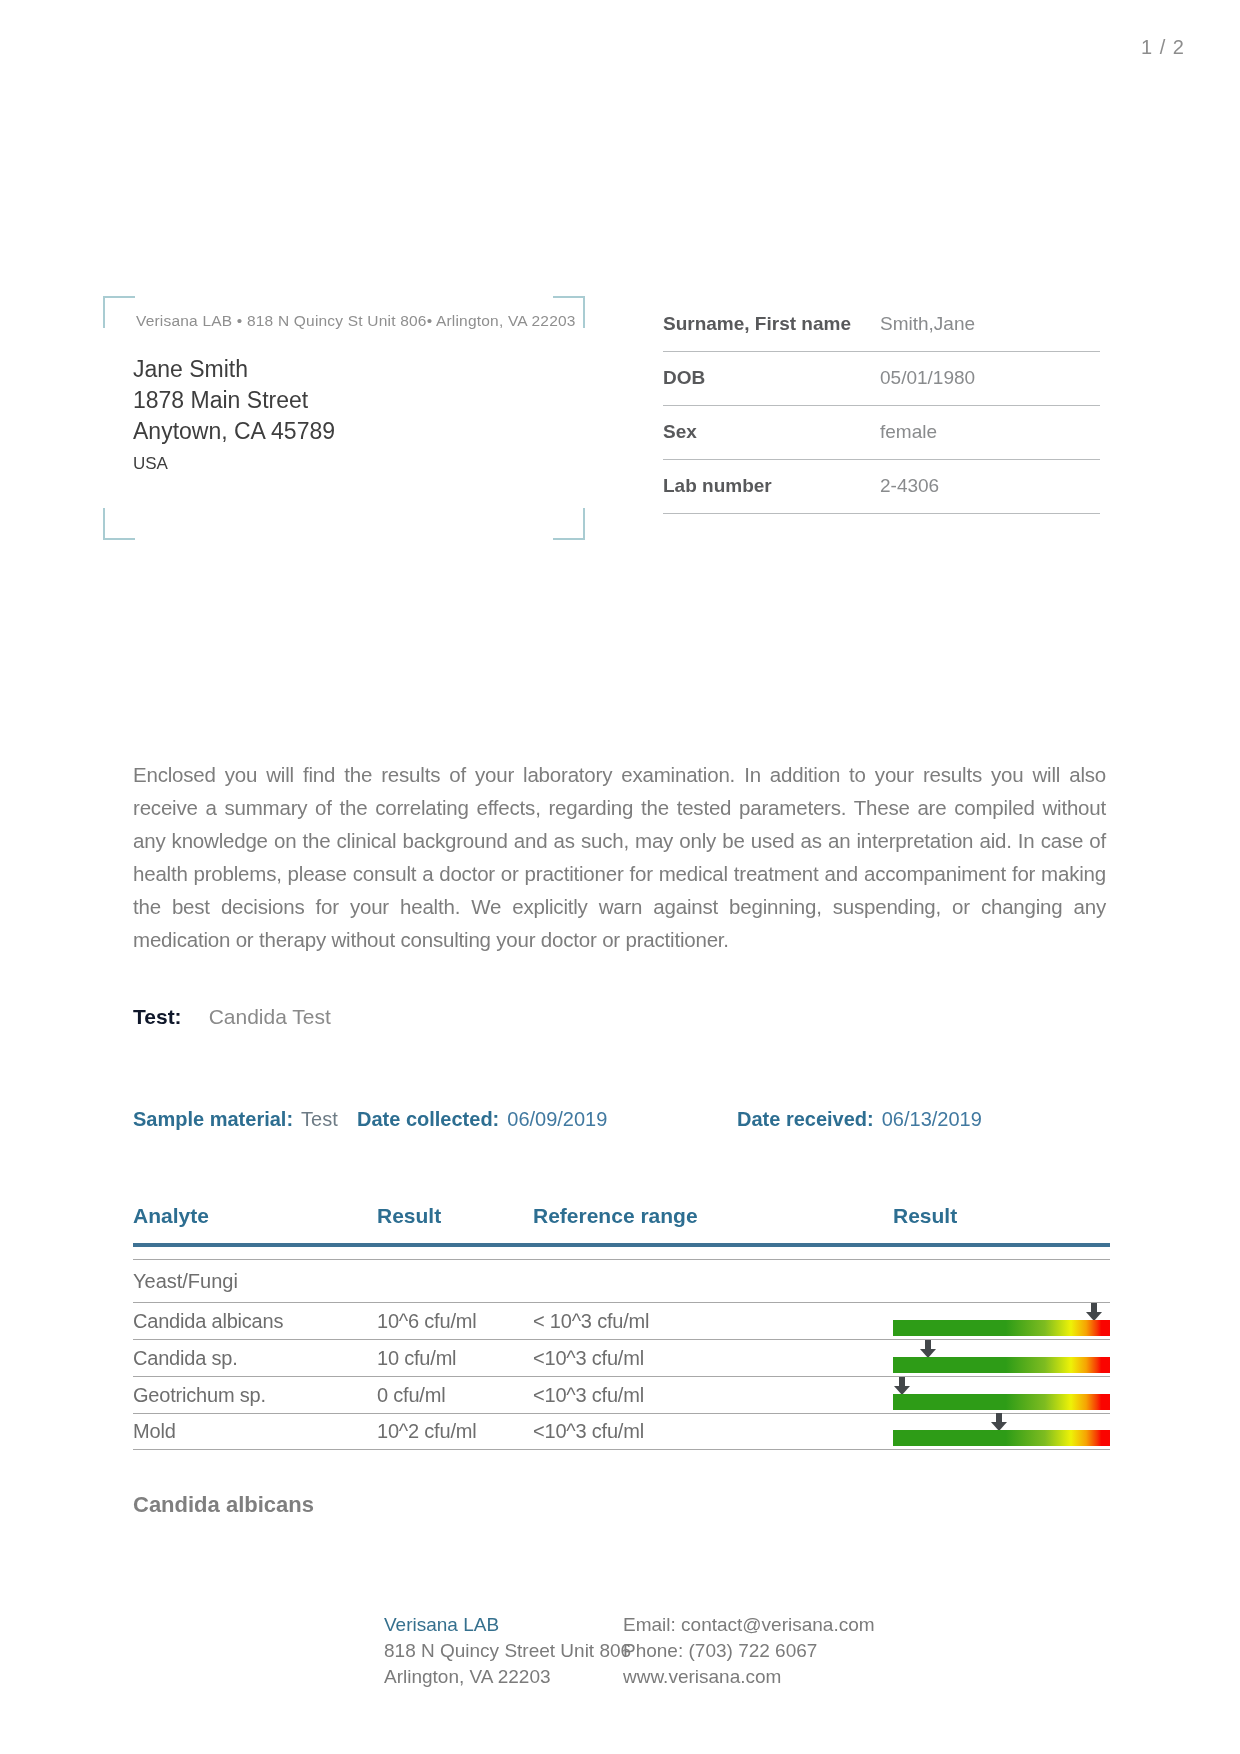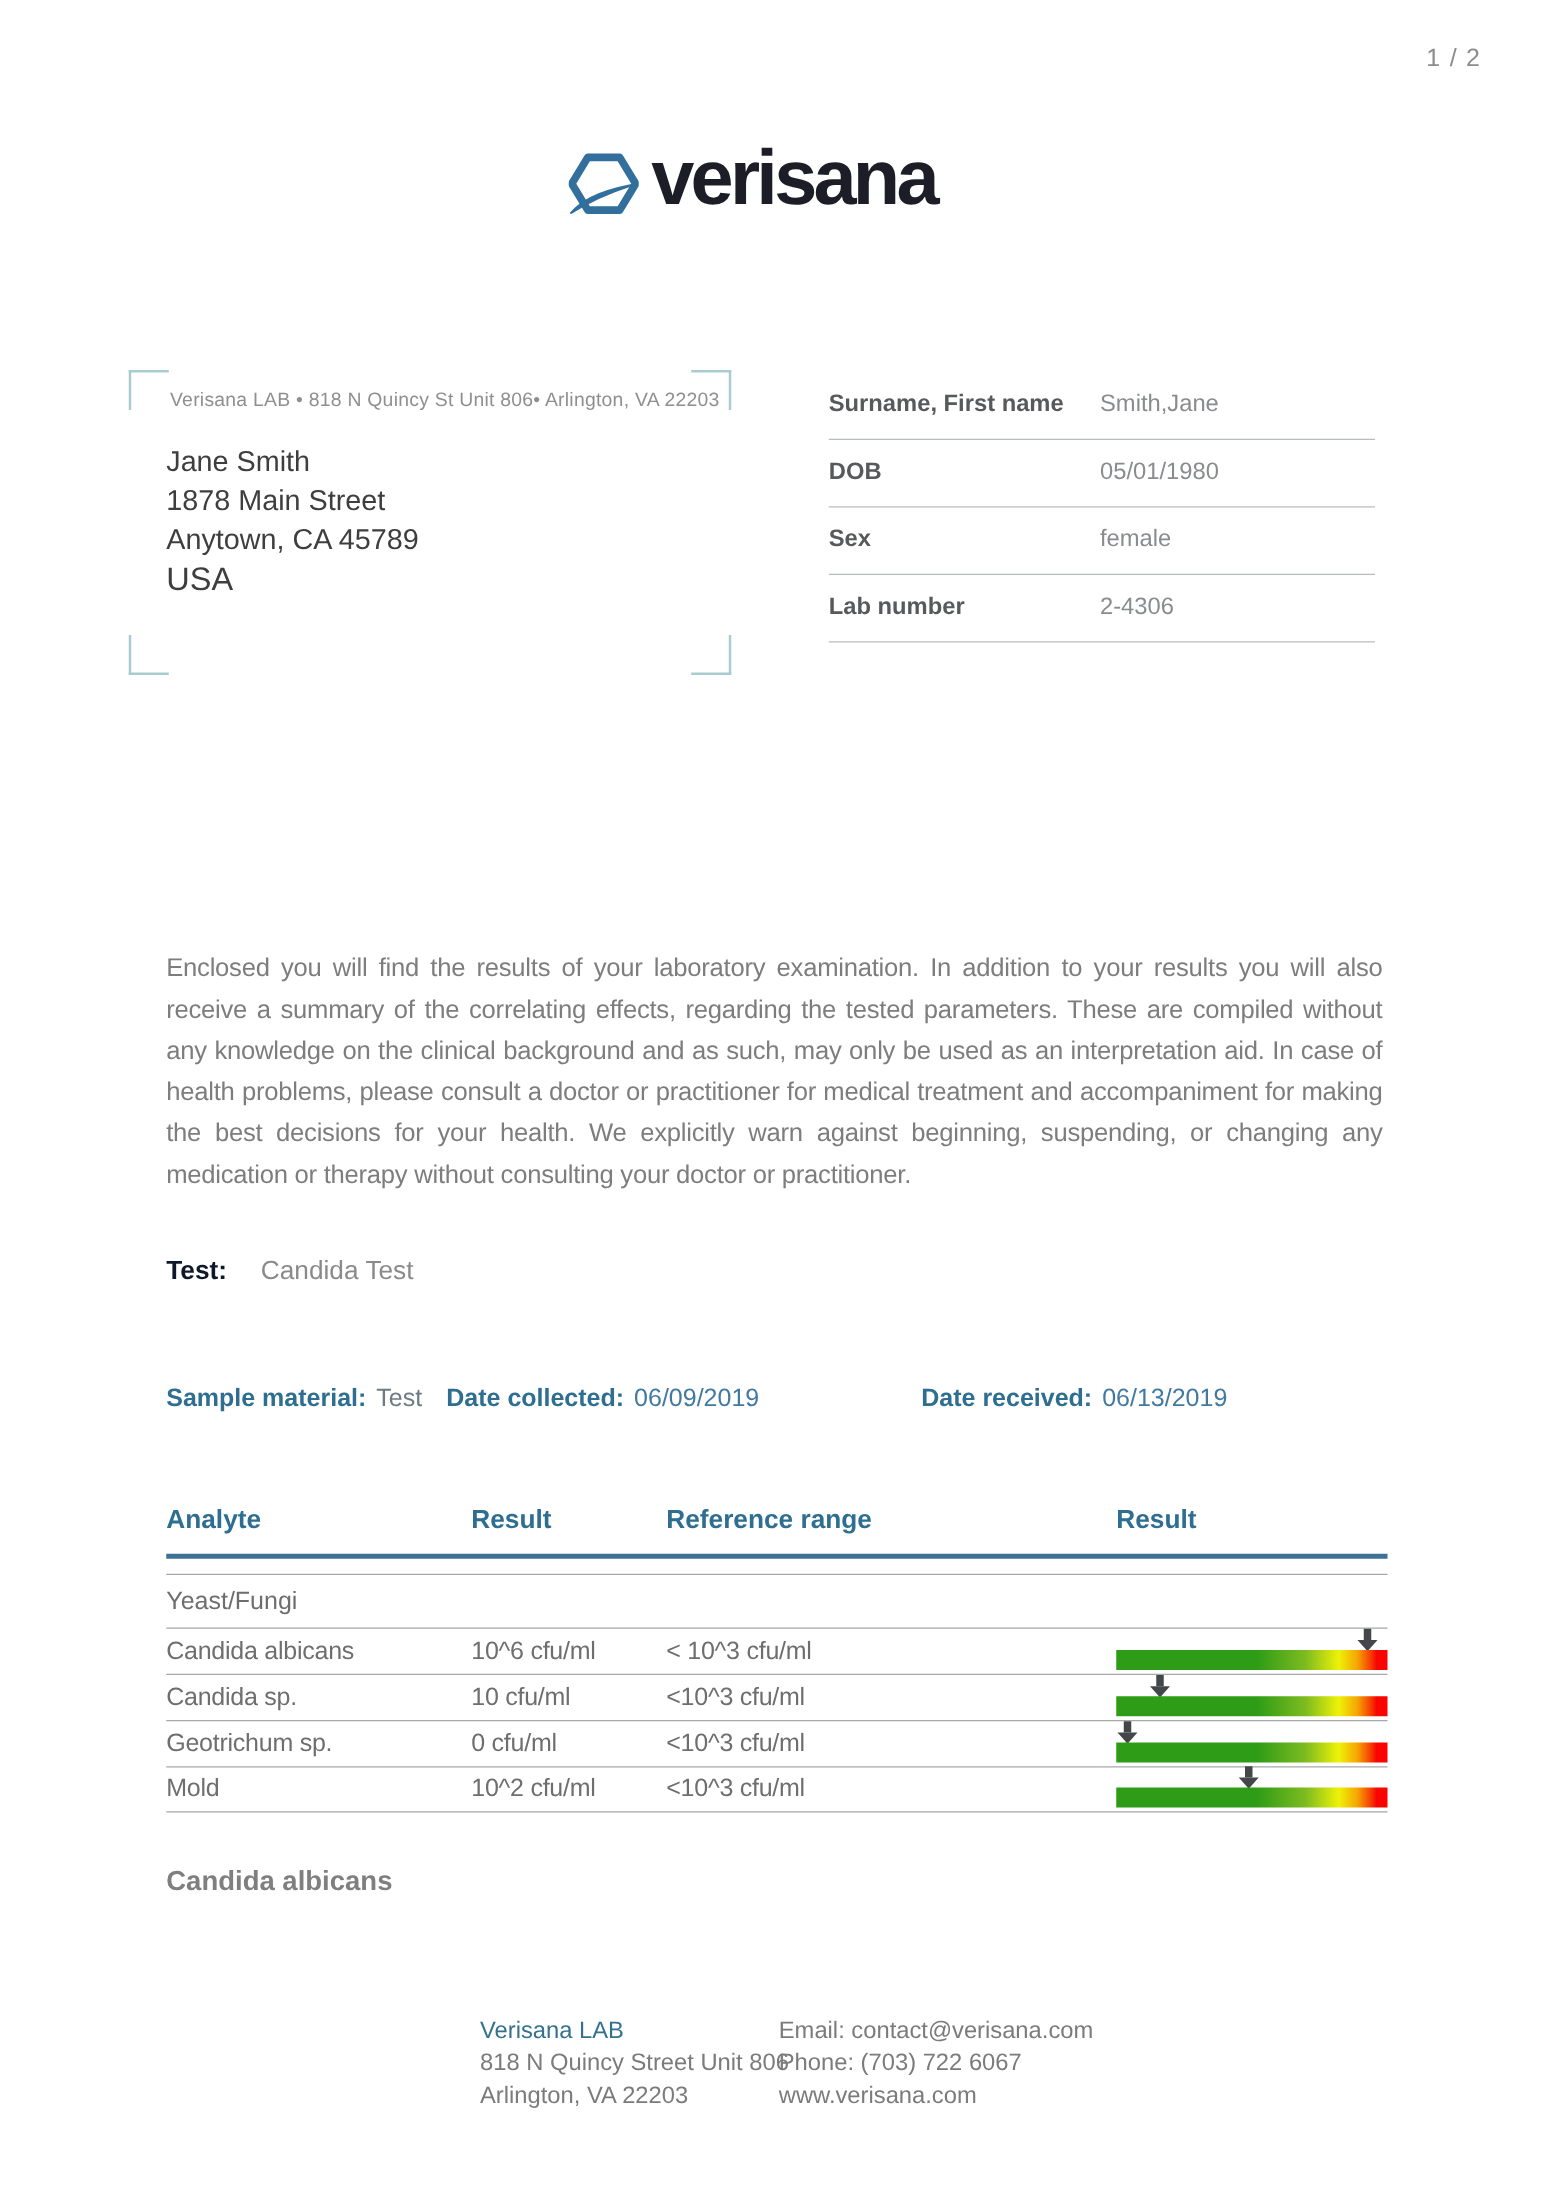--- a/index.html
+++ b/index.html
@@ -18,21 +18,21 @@
 
   
   .addr-window { position:absolute; left:103px; top:296px; width:482px; height:244px; }
   .corner { position:absolute; width:32px; height:32px; }
   .corner.tl { left:0; top:0; border-left:2px solid #a9ccd2; border-top:2px solid #a9ccd2; }
   .corner.tr { right:0; top:0; border-right:2px solid #a9ccd2; border-top:2px solid #a9ccd2; }
   .corner.bl { left:0; bottom:0; border-left:2px solid #a9ccd2; border-bottom:2px solid #a9ccd2; }
   .corner.br { right:0; bottom:0; border-right:2px solid #a9ccd2; border-bottom:2px solid #a9ccd2; }
   .return-line { position:absolute; left:33px; top:16px; font-size:15.5px; color:#8f8f8f; letter-spacing:0.2px; }
   .recipient { position:absolute; left:30px; top:58px; font-size:23px; color:#3e3e3e; line-height:31px; }
-  .recipient .usa { font-size:26px; margin-top:1px; }
+  .recipient .usa { font-size:17px; margin-top:1px; }
 
   
   .patient-table { position:absolute; left:663px; top:298px; width:437px; }
   .patient-row { height:54px; border-bottom:1px solid #b9bcbe; padding-top:15px; }
   .patient-row .p-label { display:inline-block; width:217px; font-size:19px; font-weight:bold; color:#58595b; }
   .patient-row .p-value { font-size:19px; color:#898b8d; }
 
   
   .report-title { position:absolute; left:133px; top:682px; font-family:"Liberation Serif", serif;
     font-weight:bold; font-size:41px; color:#2e6d92; letter-spacing:-0.5px; }
@@ -82,27 +82,20 @@
   .footer-right { left:623px; }
   .footer-left .lab-name { color:#35708e; }
 </style>
 </head>
 <body>
 
 <div class="page">
 
   <div class="page-number">1 / 2</div>
 
-  <div class="logo">
-    <svg class="logo-icon" viewBox="0 0 100 90">
-      <polygon points="27,7 73,7 96,45 73,83 27,83 4,45" fill="#ffffff" stroke="#326f9d" stroke-width="11" stroke-linejoin="round"></polygon>
-      <path d="M 3 87 Q 38 64 90 47 Q 55 54 32 65 Q 13 75 3 87 Z" fill="#326f9d" stroke="#326f9d" stroke-width="3" stroke-linejoin="round"></path>
-    </svg>
-    <div class="logo-text">verisana</div>
-  </div>
 
   <div class="addr-window">
     <div class="corner tl"></div>
     <div class="corner tr"></div>
     <div class="corner bl"></div>
     <div class="corner br"></div>
     <div class="return-line">Verisana LAB • 818 N Quincy St Unit 806• Arlington, VA 22203</div>
     <div class="recipient">
       <div>Jane Smith</div>
       <div>1878 Main Street</div>

